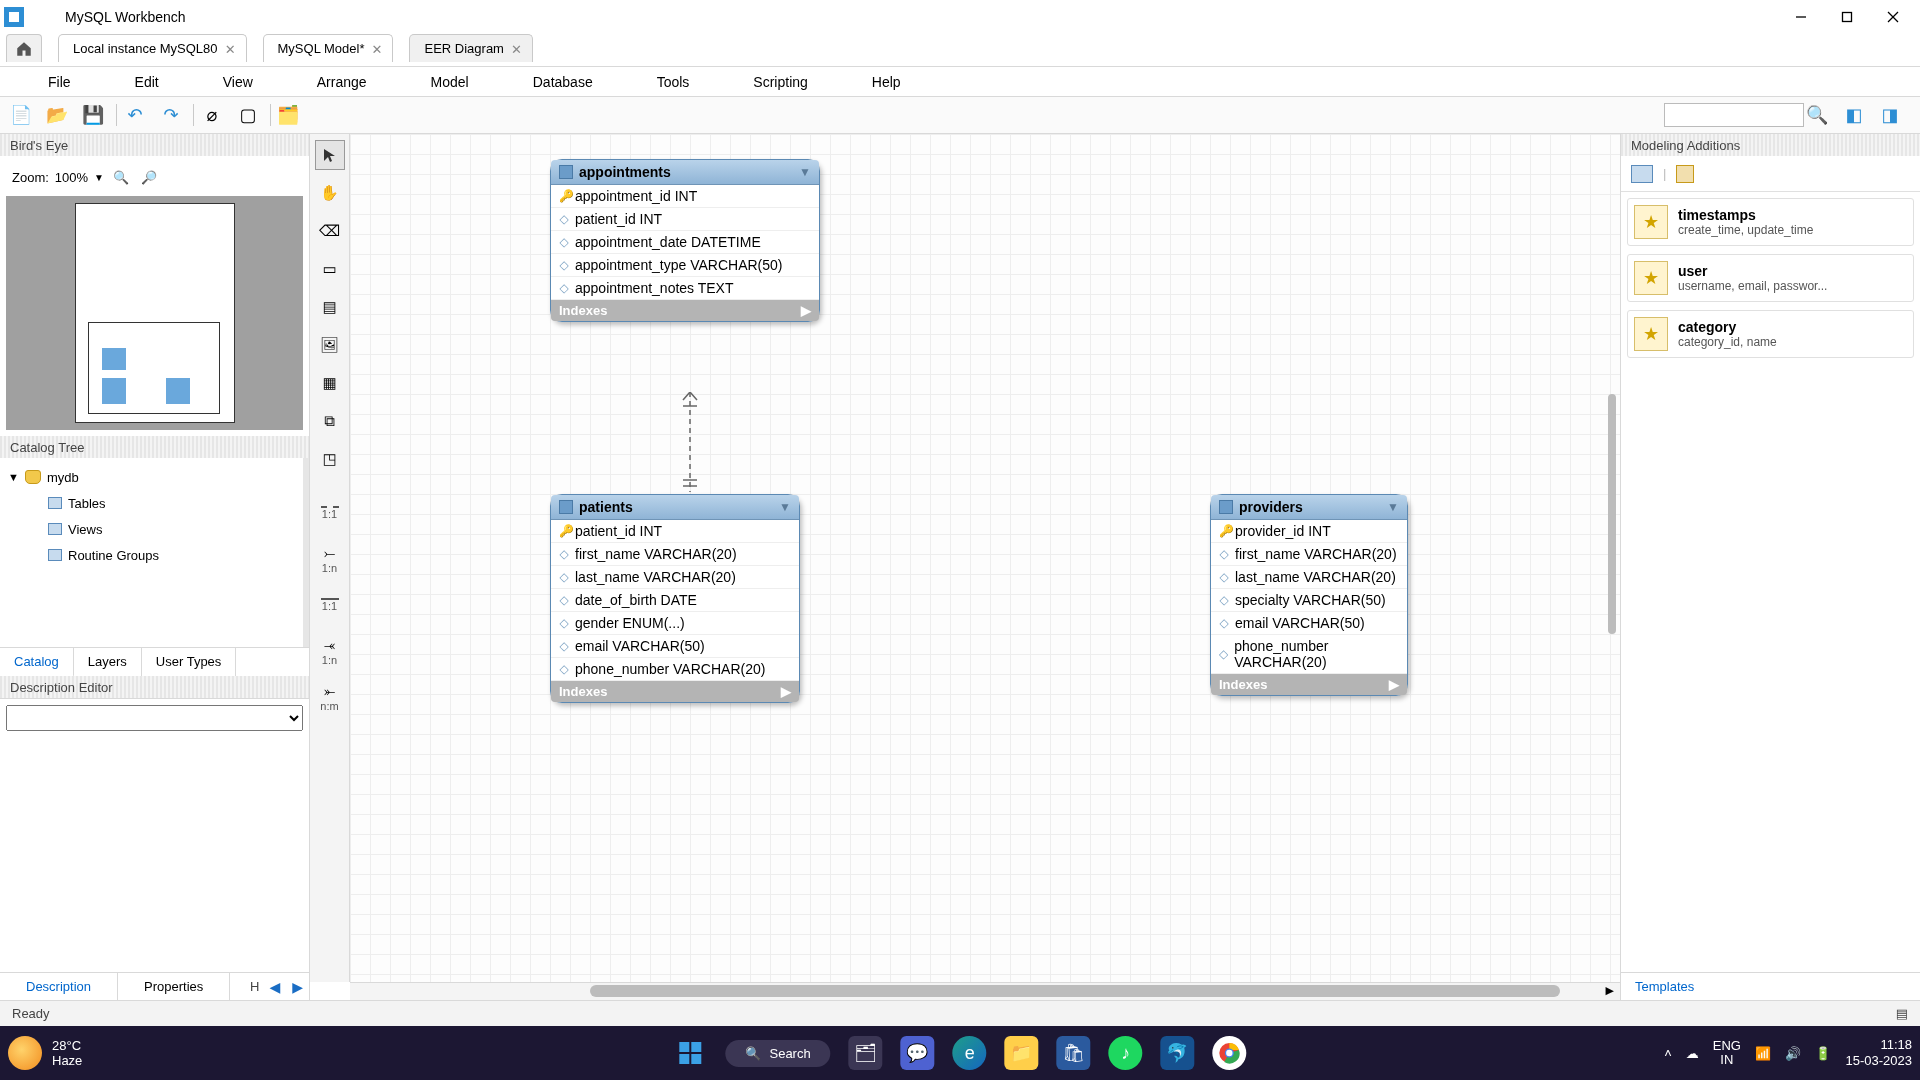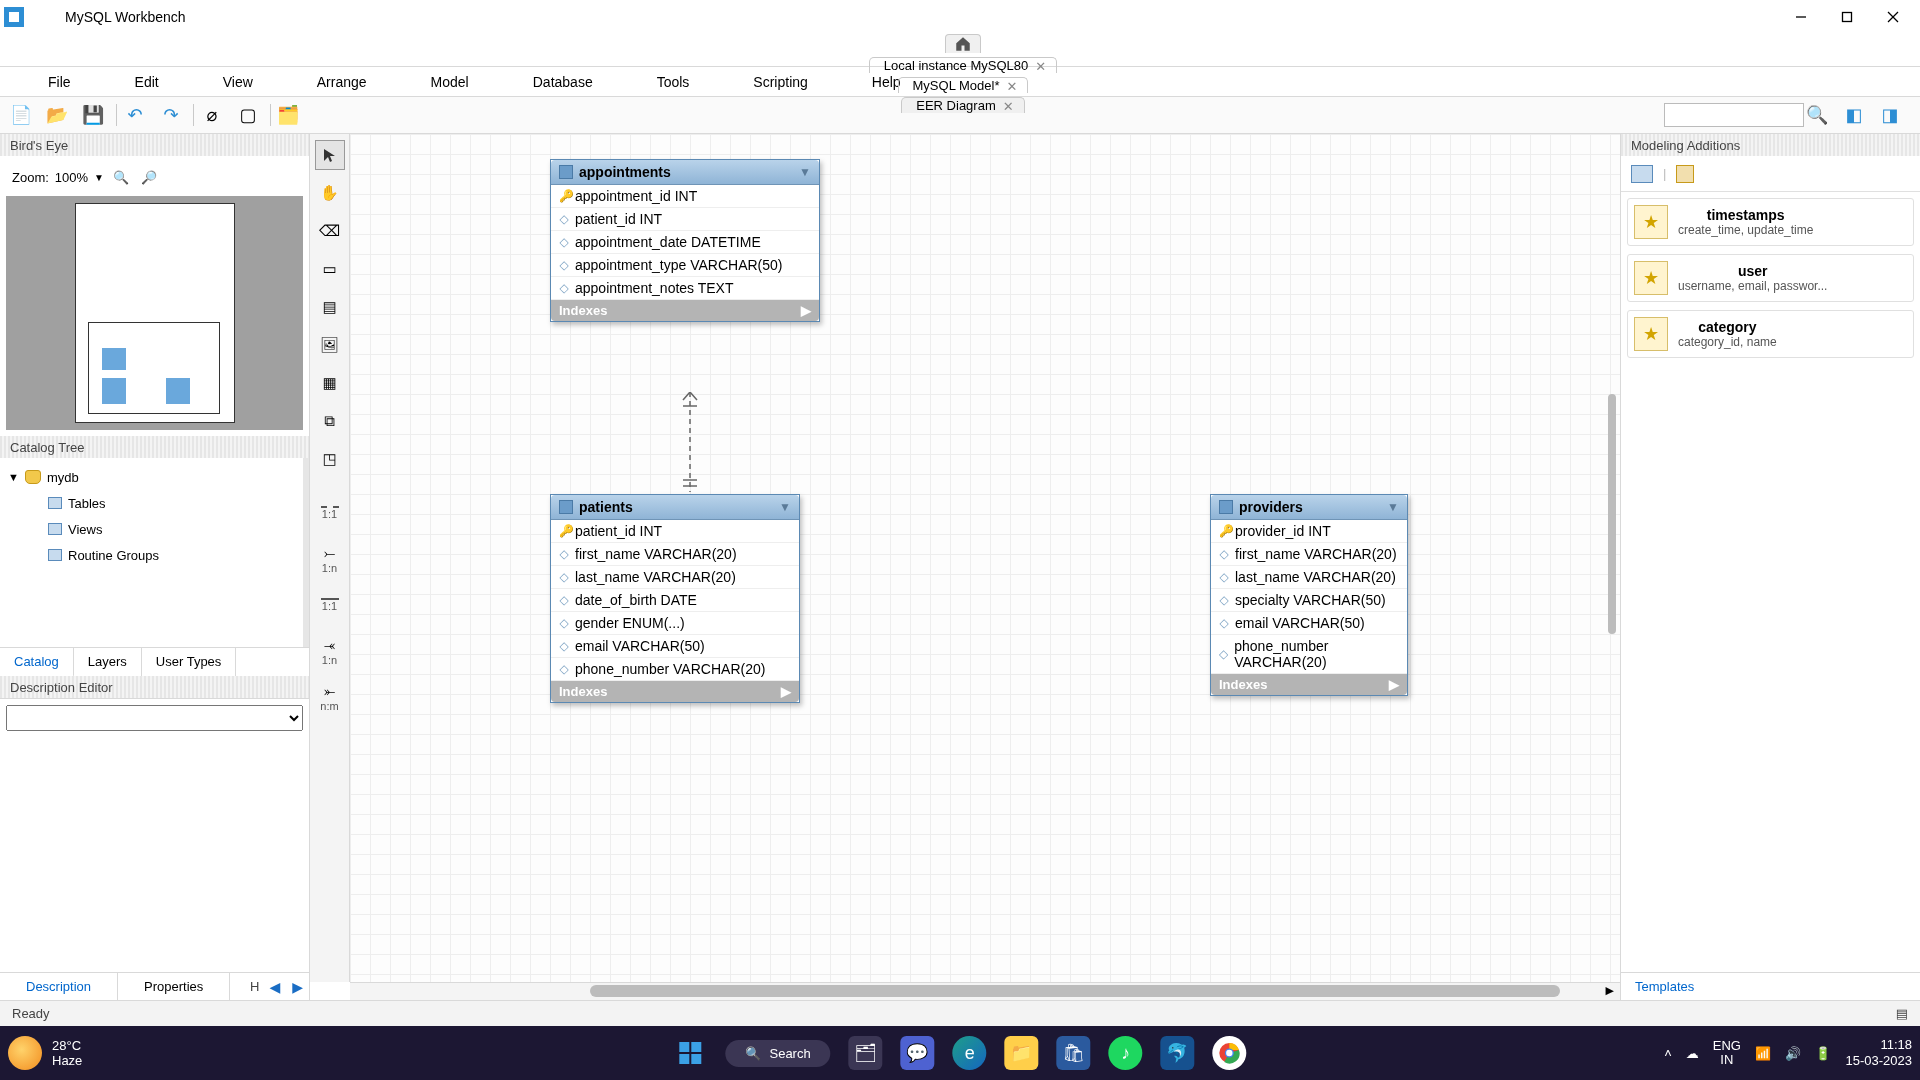--- a/index.html
+++ b/index.html
@@ -7,21 +7,21 @@
 
 
 .titlebar { height: 34px; display: flex; align-items: center; padding: 0 4px; background: #fff; }
 .titlebar .logo { width: 20px; height: 20px; background: #2d8ed4; margin-right: 8px; display: flex; align-items: center; justify-content: center; }
 .titlebar .logo::after { content: ""; width: 10px; height: 10px; background: #fff; }
 .titlebar .title { flex: 1; font-size: 14px; margin-left: 33px; }
 .titlebar .winbtn { width: 46px; height: 34px; display: flex; align-items: center; justify-content: center; font-size: 14px; }
 .titlebar .winbtn svg { width: 12px; height: 12px; }
 
 
-.topstrip { height: 32px; display: flex; align-items: center; background: #fff; padding-left: 6px; gap: 4px; flex-direction: column; }
+.topstrip { height: 32px; display: flex; align-items: flex-start; background: #fff; padding-left: 6px; gap: 16px; }
 .hometab { width: 36px; height: 28px; display: flex; align-items: center; justify-content: center; border-top-left-radius: 4px; border-top-right-radius: 4px; border: 1px solid #c9c9c9; border-bottom: none; background: #f0f0f0; }
 .tab { position: relative; height: 28px; padding: 0 28px 0 14px; display: flex; align-items: center; border-top-left-radius: 5px; border-top-right-radius: 5px; border: 1px solid #c9c9c9; border-bottom: none; font-size: 13px; }
 .tab.active { background: #f0f0f0; }
 .tab .close { position: absolute; right: 10px; top: 50%; transform: translateY(-50%); font-size: 13px; color: #888; }
 
 
 .menubar { height: 30px; display: flex; align-items: center; padding: 0 8px; gap: 24px; background: #fff; border-top: 1px solid #d9d9d9; }
 .menubar span { font-size: 14px; margin-left: 40px; }
 
 
@@ -68,42 +68,42 @@
 .canvaswrap { flex: 1; display: flex; }
 .canvas { flex: 1; position: relative; overflow: hidden; background-color: #fdfdfd;
   background-image: linear-gradient(#eee 1px, transparent 1px), linear-gradient(90deg, #eee 1px, transparent 1px);
   background-size: 20px 20px;
 }
 .canvas-inner { position: absolute; inset: 0; }
 .hscroll { height: 18px; border-top: 1px solid #d9d9d9; background: #f4f4f4; position: relative; margin-left: 40px; }
 .hscroll .thumb { position: absolute; top: 2px; height: 12px; background: #bcbcbc; border-radius: 6px; }
 
 
-.entity { position: absolute; border: 1px solid #5b89b3; border-radius: 0; background: #fff; box-shadow: 2px 3px 5px rgba(0,0,0,0.25); font-size: 14px; }
+.entity { position: absolute; border: 1px solid #5b89b3; border-radius: 12px; background: #fff; box-shadow: 2px 3px 5px rgba(0,0,0,0.25); font-size: 14px; }
 .entity .ehead { background: linear-gradient(#b9d3ea, #8fb4d6); padding: 4px 8px; display: flex; align-items: center; gap: 6px; border-bottom: 1px solid #6f94b6; border-top-left-radius: 4px; border-top-right-radius: 4px; }
 .entity .ehead .eicon { width: 14px; height: 14px; background: #6b9cc9; border: 1px solid #4a7aa6; }
 .entity .ehead .ename { font-weight: bold; flex: 1; }
 .entity .ehead .etoggle { color: #5a7a98; font-size: 12px; }
 .entity .erow { padding: 3px 8px; display: flex; align-items: center; gap: 6px; border-bottom: 1px solid #eee; }
 .entity .erow:last-of-type { border-bottom: none; }
 .entity .keyico { width: 10px; display: inline-block; text-align: center; font-size: 12px; }
 .entity .key { color: #d2a400; }
 .entity .dia { color: #7fa4c4; }
 .entity .eidx { background: #b4b4b4; color: #fff; font-weight: bold; padding: 3px 8px; display: flex; justify-content: space-between; border-bottom-left-radius: 4px; border-bottom-right-radius: 4px; font-size: 13px; }
 
 
 .connector { position: absolute; }
 
 
 .rightside { width: 300px; border-left: 1px solid #d9d9d9; display: flex; flex-direction: column; }
 .addn-tools { height: 36px; display: flex; align-items: center; gap: 10px; padding: 0 10px; border-bottom: 1px solid #e0e0e0; }
 .addn-list { flex: 1; padding: 6px; display: flex; flex-direction: column; gap: 8px; }
 .addn-item { display: flex; gap: 10px; padding: 6px; border: 1px solid #e0e0e0; border-radius: 3px; align-items: center; }
 .addn-item .aicon { width: 34px; height: 34px; background: #fff4cf; border: 1px solid #d7be6a; display: flex; align-items: center; justify-content: center; color: #d2a400; font-size: 18px; }
-.addn-item .atitle { font-weight: bold; font-size: 14px; text-align: center; }
+.addn-item .atitle { font-weight: bold; font-size: 14px; }
 .addn-item .adesc { font-size: 12px; color: #555; white-space: nowrap; overflow: hidden; text-overflow: ellipsis; max-width: 200px; }
 .righttabs { border-top: 1px solid #d9d9d9; display: flex; }
 .righttabs .rtab { padding: 6px 14px; font-size: 13px; color: #0066cc; }
 
 
 .statusbar { height: 26px; display: flex; align-items: center; padding: 1px 12px; background: #f3f3f3; border-top: 1px solid #d9d9d9; font-size: 13px; color: #444; }
 .statusbar .sfill { flex: 1; }
 
 
 .taskbar { height: 54px; background: #1c1733; display: flex; align-items: center; color: #fff; font-size: 13px; padding: 0 8px; }

